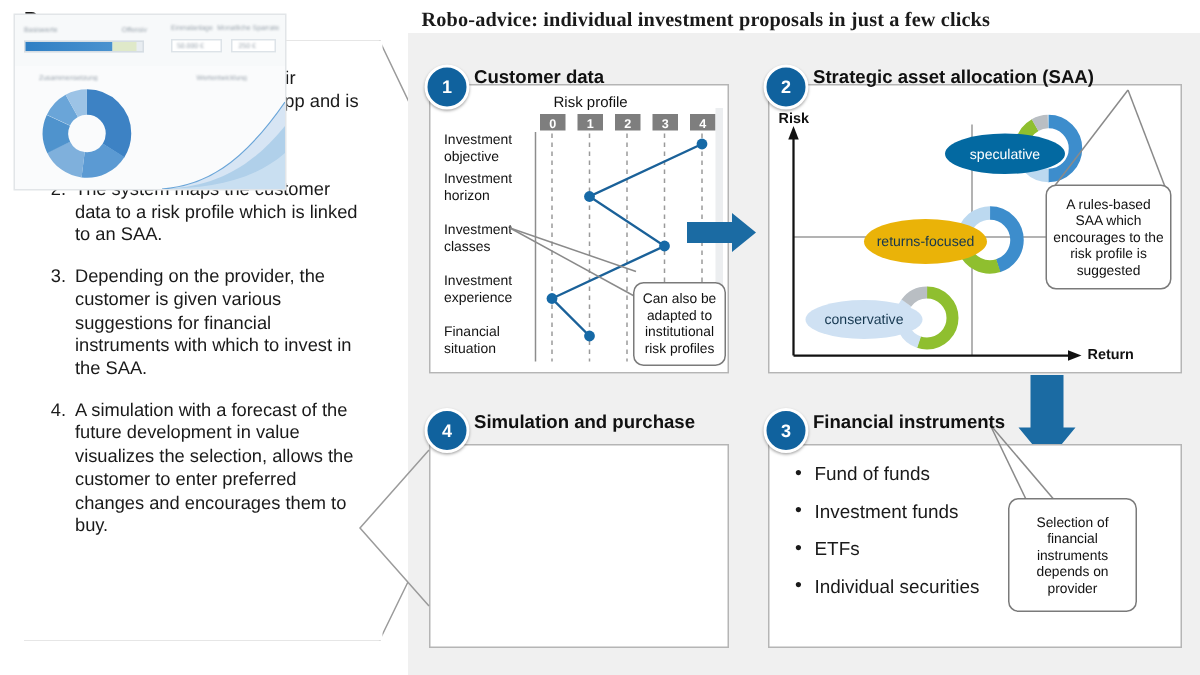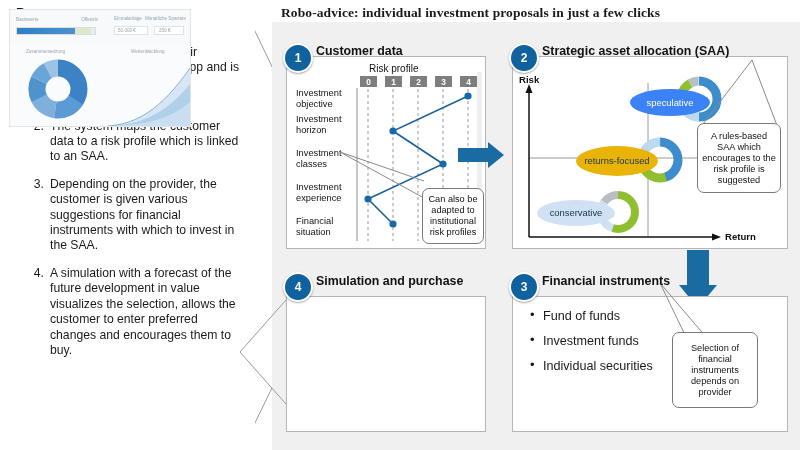--- a/index.html
+++ b/index.html
@@ -73,21 +73,21 @@
 
   
   #card2{left:512px;top:56px;width:276px;height:193px;}
   .saa-axis-label{position:absolute;font-size:9.6px;font-weight:bold;color:#111;}
   .ellipse{
     position:absolute;border-radius:50%;
     display:flex;align-items:center;justify-content:center;
     font-size:9.4px;line-height:10px;text-align:center;
     z-index:3;
   }
-  .ell-spec{background:#3b82f6;color:#fff;}
+  .ell-spec{background:#0369a1;color:#fff;}
   .ell-ret{background:#eab308;color:#14364f;}
   .ell-cons{background:#cfe1f3;color:#14364f;}
 
   
   .bubble{
     position:absolute;background:#fff;border:1px solid #7a7a7a;border-radius:7px;
     font-size:9.2px;line-height:11px;text-align:center;color:#111;
     display:flex;align-items:center;justify-content:center;
     padding:3px 4px;box-sizing:border-box;z-index:8;
   }
@@ -312,20 +312,21 @@
     <path d="M 286 300 L 240 352 L 286 404" fill="none" stroke="#9b9b9b" stroke-width="1"></path>
   </svg>
 
   <div class="qcard" id="card3"></div>
   <div class="badge" style="left:509px;top:272px;">3</div>
   <div class="qhead" style="left:542px;top:274px;">Financial instruments</div>
 
   <ul class="fi-list" style="left:530px;top:308px;">
     <li class="fi-item">Fund of funds</li>
     <li class="fi-item">Investment funds</li>
+    <li class="fi-item">ETFs</li>
     <li class="fi-item">Individual securities</li>
   </ul>
 
   <svg class="ovl" width="800" height="450">
     <path d="M 660 283 L 686 337" fill="none" stroke="#8a8a8a" stroke-width="1"></path>
     <path d="M 660 283 L 706 337" fill="none" stroke="#8a8a8a" stroke-width="1"></path>
   </svg>
   <div class="bubble" style="left:672px;top:332px;width:86px;height:76px;text-align:center;">Selection of financial instruments depends on provider</div>
 
 </div>

